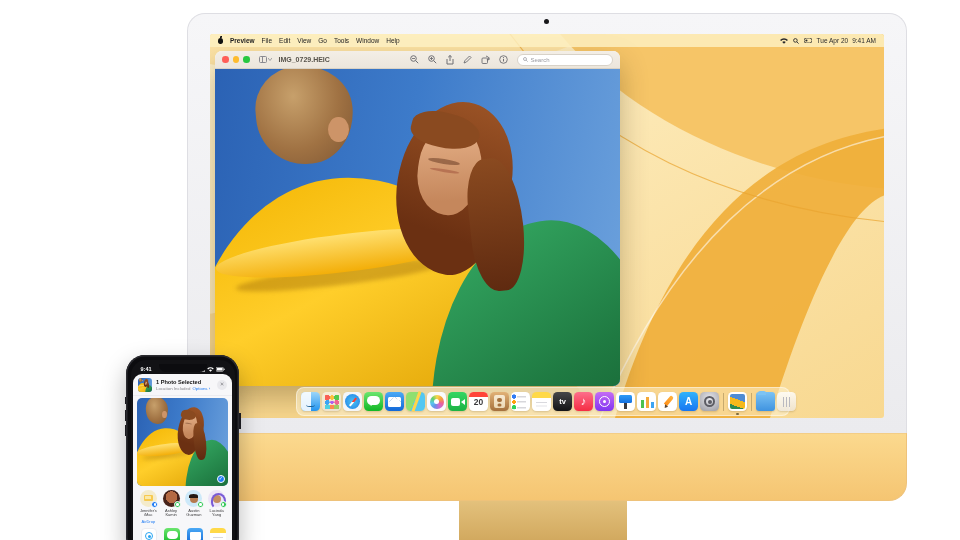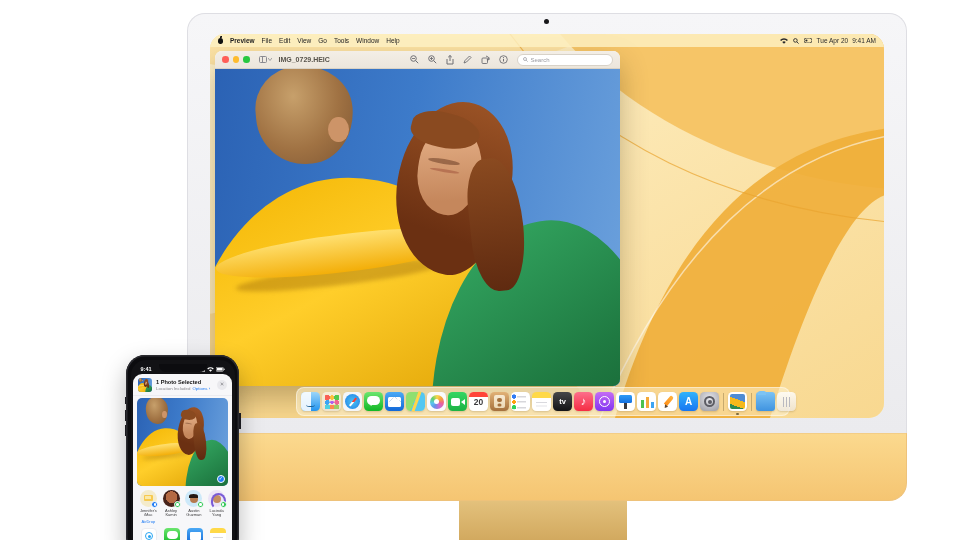--- a/index.html
+++ b/index.html
@@ -11,21 +11,21 @@
     background:linear-gradient(180deg,#f6f6f8,#ebebee); border:1px solid #dedee3;
     border-bottom:none; border-radius:18px 18px 0 0; }
   .imac-camera { position:absolute; left:544px; top:19px; width:5px; height:5px;
     border-radius:50%; background:#17171a; }
   .imac-chin { position:absolute; left:187px; top:433px; width:720px; height:68px;
     background:linear-gradient(180deg,#fbd98e,#f5c572); border-radius:0 0 18px 18px;
     border:1px solid #eec27a; border-top:1px solid #f3cd86; }
   .imac-stand { position:absolute; left:459px; top:501px; width:168px; height:39px;
     background:linear-gradient(180deg,#e3c17c,#d2a95f); }
   .imac-screen { position:absolute; left:210px; top:34px; width:674px; height:384px;
-    overflow:hidden; background:#fdeec0; border-radius:15px; }
+    overflow:hidden; background:#fdeec0; border-radius:3px; }
   .imac-screen > svg.wall { position:absolute; inset:0; width:100%; height:100%; }
 
   
   .menubar { position:absolute; left:0; top:0; width:100%; height:13px;
     background:rgba(252,240,195,.82); display:flex; align-items:center;
     padding:0 8px; font-size:6.5px; color:#1d1d1f; z-index:6; }
   .apple-logo { width:5px; height:6px; background:#111; border-radius:50% 50% 46% 46%;
     margin-right:7px; position:relative; }
   .apple-logo::before { content:""; position:absolute; left:2px; top:-2px; width:2px;
     height:2px; background:#111; border-radius:50% 0; }

